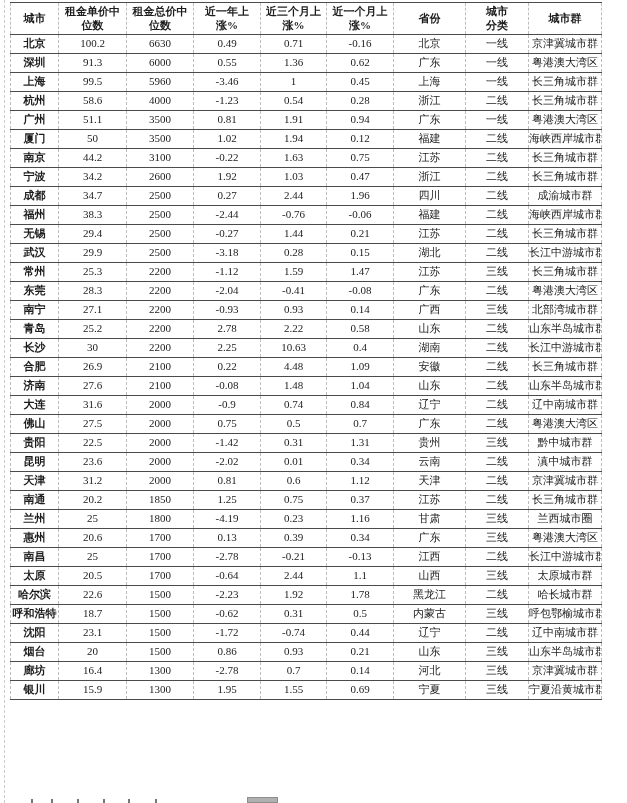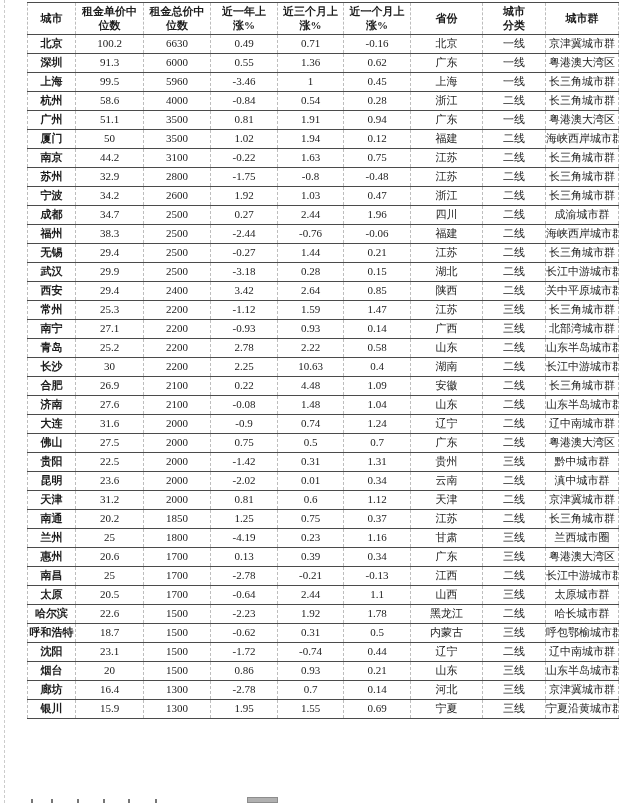--- a/index.html
+++ b/index.html
@@ -6,21 +6,21 @@
   body{
     width:627px;height:803px;background:#ffffff;overflow:hidden;position:relative;
     font-family:"Liberation Serif","DejaVu Serif",serif;
     -webkit-font-smoothing:antialiased;
   }
   .left-gridline{
     position:absolute;left:4px;top:0;bottom:0;width:0;
     border-left:1px dashed #cccccc;
   }
   table.data-table{
-    position:absolute;left:27px;top:2px;width:591px;
+    position:absolute;left:10px;top:2px;width:591px;
     border-collapse:collapse;table-layout:fixed;
     border-left:1px dashed var(--grid-dash,#bdbdbd);
     border-right:1px dashed var(--grid-dash,#bdbdbd);
   }
   table.data-table th, table.data-table td{
     border-bottom:1px solid var(--row-border,#4b4b4b);
     border-right:1px dashed var(--grid-dash,#bdbdbd);
     text-align:center;vertical-align:middle;
     color:var(--text-color,#1c1c1c);
     font-size:11px;line-height:1.25;
@@ -108,21 +108,21 @@
         <td>1</td>
         <td>0.45</td>
         <td>上海</td>
         <td>一线</td>
         <td>长三角城市群</td>
       </tr>
       <tr>
         <td>杭州</td>
         <td>58.6</td>
         <td>4000</td>
-        <td>-0.84</td>
+        <td>-1.23</td>
         <td>0.54</td>
         <td>0.28</td>
         <td>浙江</td>
         <td>二线</td>
         <td>长三角城市群</td>
       </tr>
       <tr>
         <td>广州</td>
         <td>51.1</td>
         <td>3500</td>
@@ -149,31 +149,20 @@
         <td>44.2</td>
         <td>3100</td>
         <td>-0.22</td>
         <td>1.63</td>
         <td>0.75</td>
         <td>江苏</td>
         <td>二线</td>
         <td>长三角城市群</td>
       </tr>
       <tr>
-        <td>苏州</td>
-        <td>32.9</td>
-        <td>2800</td>
-        <td>-1.75</td>
-        <td>-0.8</td>
-        <td>-0.48</td>
-        <td>江苏</td>
-        <td>二线</td>
-        <td>长三角城市群</td>
-      </tr>
-      <tr>
         <td>宁波</td>
         <td>34.2</td>
         <td>2600</td>
         <td>1.92</td>
         <td>1.03</td>
         <td>0.47</td>
         <td>浙江</td>
         <td>二线</td>
         <td>长三角城市群</td>
       </tr>
@@ -215,42 +204,42 @@
         <td>29.9</td>
         <td>2500</td>
         <td>-3.18</td>
         <td>0.28</td>
         <td>0.15</td>
         <td>湖北</td>
         <td>二线</td>
         <td>长江中游城市群</td>
       </tr>
       <tr>
-        <td>西安</td>
-        <td>29.4</td>
-        <td>2400</td>
-        <td>3.42</td>
-        <td>2.64</td>
-        <td>0.85</td>
-        <td>陕西</td>
-        <td>二线</td>
-        <td>关中平原城市群</td>
-      </tr>
-      <tr>
         <td>常州</td>
         <td>25.3</td>
         <td>2200</td>
         <td>-1.12</td>
         <td>1.59</td>
         <td>1.47</td>
         <td>江苏</td>
         <td>三线</td>
         <td>长三角城市群</td>
       </tr>
       <tr>
+        <td>东莞</td>
+        <td>28.3</td>
+        <td>2200</td>
+        <td>-2.04</td>
+        <td>-0.41</td>
+        <td>-0.08</td>
+        <td>广东</td>
+        <td>二线</td>
+        <td>粤港澳大湾区</td>
+      </tr>
+      <tr>
         <td>南宁</td>
         <td>27.1</td>
         <td>2200</td>
         <td>-0.93</td>
         <td>0.93</td>
         <td>0.14</td>
         <td>广西</td>
         <td>三线</td>
         <td>北部湾城市群</td>
       </tr>
@@ -297,21 +286,21 @@
         <td>山东</td>
         <td>二线</td>
         <td>山东半岛城市群</td>
       </tr>
       <tr>
         <td>大连</td>
         <td>31.6</td>
         <td>2000</td>
         <td>-0.9</td>
         <td>0.74</td>
-        <td>1.24</td>
+        <td>0.84</td>
         <td>辽宁</td>
         <td>二线</td>
         <td>辽中南城市群</td>
       </tr>
       <tr>
         <td>佛山</td>
         <td>27.5</td>
         <td>2000</td>
         <td>0.75</td>
         <td>0.5</td>

